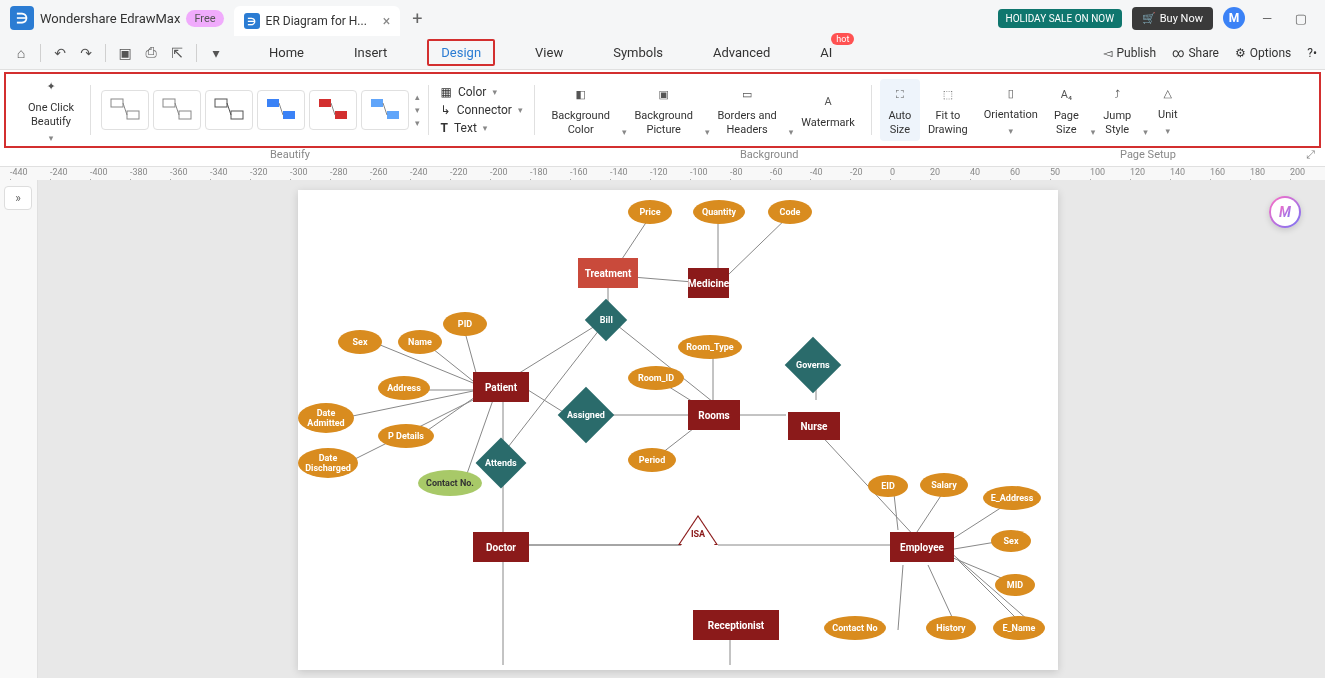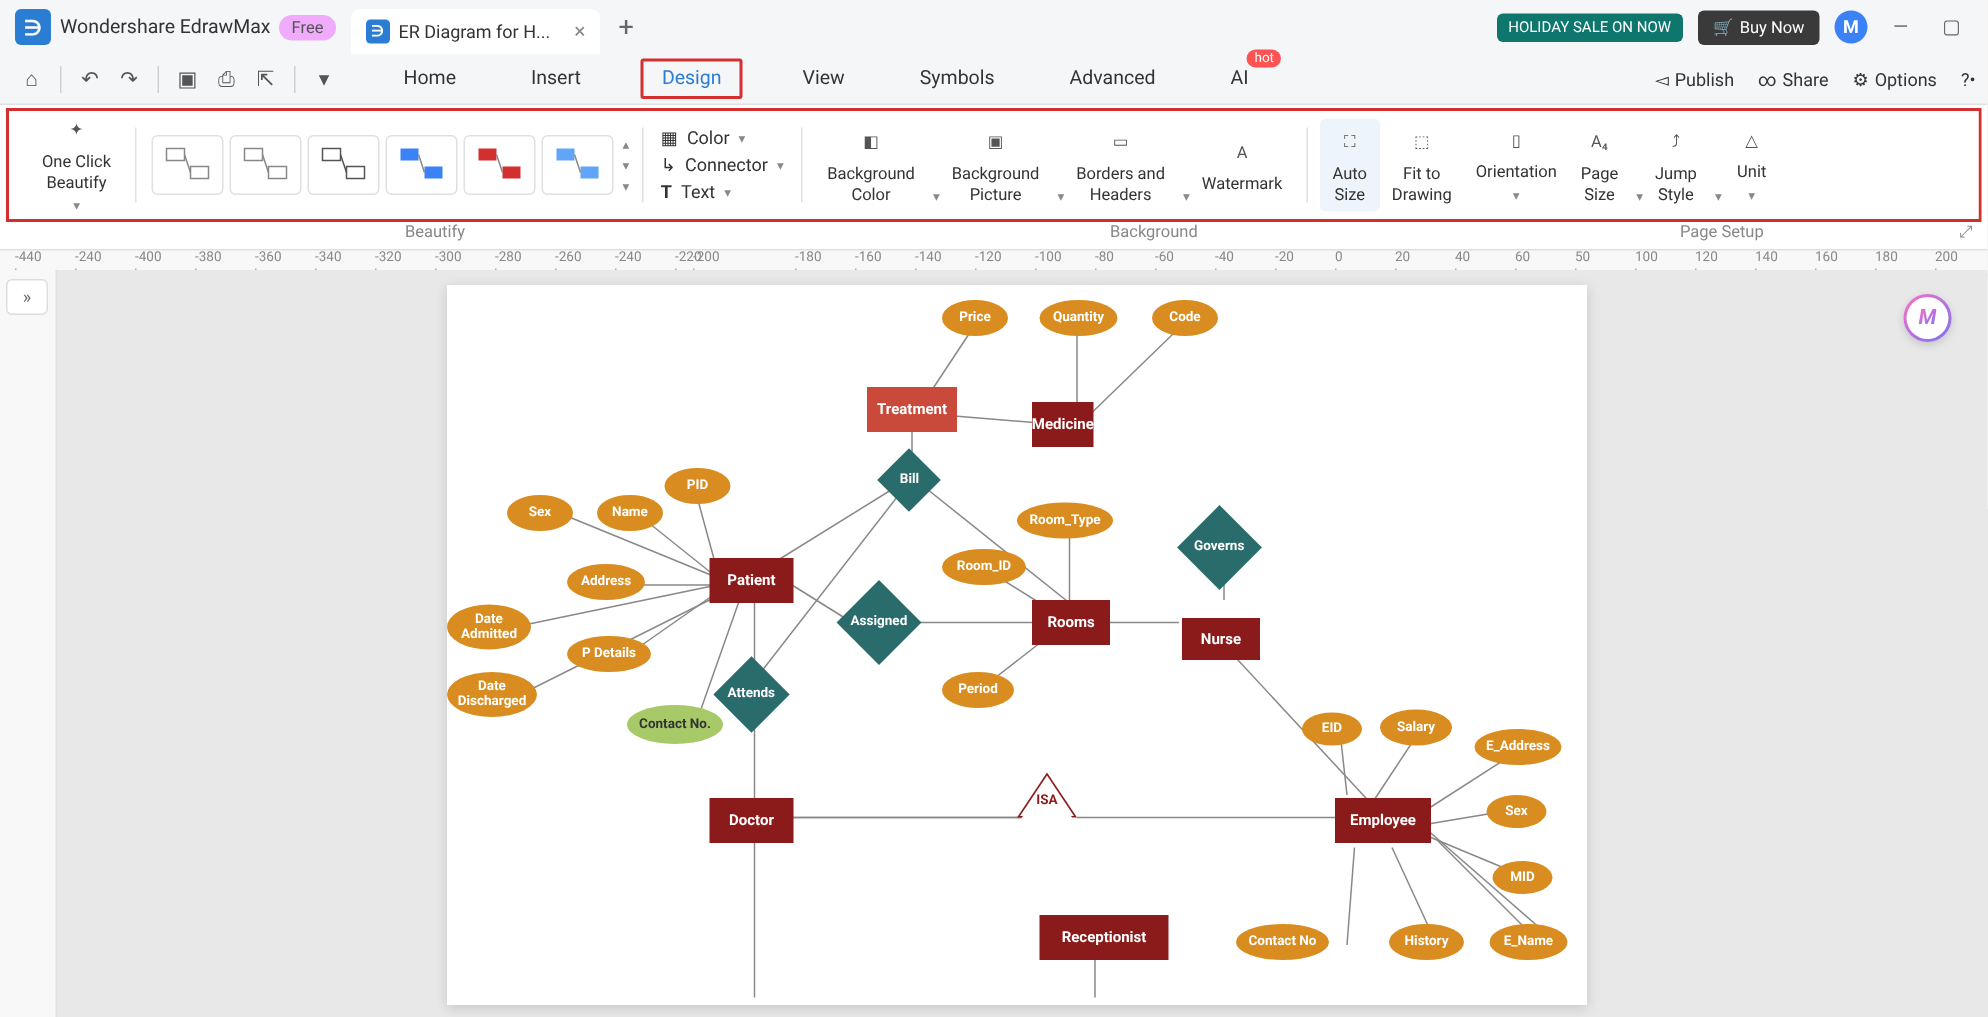--- a/index.html
+++ b/index.html
@@ -309,21 +309,21 @@
     <span class="ruler-tick" style="left: 90px;">-400</span>
     <span class="ruler-tick" style="left: 130px;">-380</span>
     <span class="ruler-tick" style="left: 170px;">-360</span>
     <span class="ruler-tick" style="left: 210px;">-340</span>
     <span class="ruler-tick" style="left: 250px;">-320</span>
     <span class="ruler-tick" style="left: 290px;">-300</span>
     <span class="ruler-tick" style="left: 330px;">-280</span>
     <span class="ruler-tick" style="left: 370px;">-260</span>
     <span class="ruler-tick" style="left: 410px;">-240</span>
     <span class="ruler-tick" style="left: 450px;">-220</span>
-    <span class="ruler-tick" style="left: 462px;">-200</span>
+    <span class="ruler-tick" style="left: 490px;">-200</span>
     <span class="ruler-tick" style="left: 530px;">-180</span>
     <span class="ruler-tick" style="left: 570px;">-160</span>
     <span class="ruler-tick" style="left: 610px;">-140</span>
     <span class="ruler-tick" style="left: 650px;">-120</span>
     <span class="ruler-tick" style="left: 690px;">-100</span>
     <span class="ruler-tick" style="left: 730px;">-80</span>
     <span class="ruler-tick" style="left: 770px;">-60</span>
     <span class="ruler-tick" style="left: 810px;">-40</span>
     <span class="ruler-tick" style="left: 850px;">-20</span>
     <span class="ruler-tick" style="left: 890px;">0</span>

